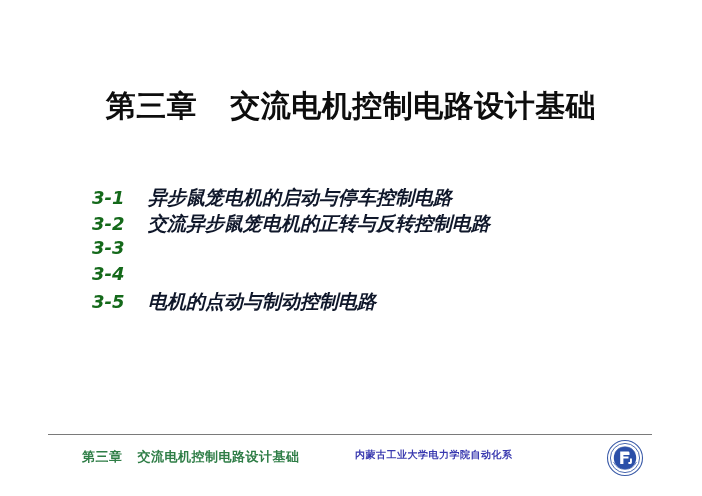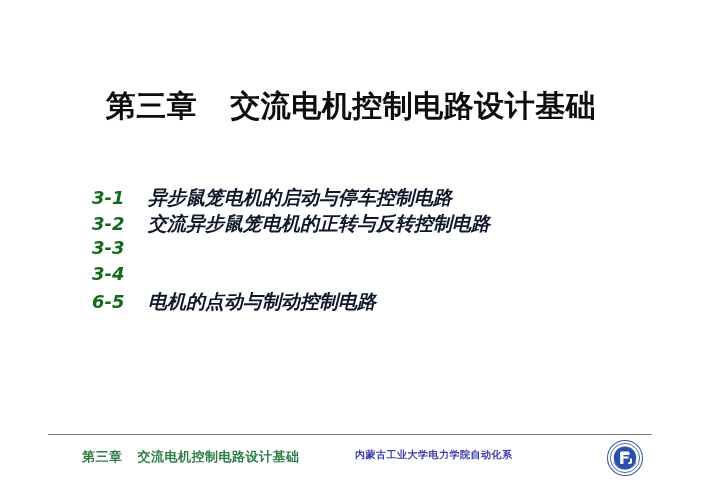--- a/index.html
+++ b/index.html
@@ -132,21 +132,21 @@
 
     <div class="toc-row">
       <span class="toc-num">3-3</span>
     </div>
 
     <div class="toc-row">
       <span class="toc-num">3-4</span>
     </div>
 
     <div class="toc-row">
-      <span class="toc-num">6-5</span>
+      <span class="toc-num">3-5</span>
       <span class="toc-text">电机的点动与制动控制电路</span>
     </div>
 
   </div>
 
   <div class="footer-rule"></div>
 
   <div class="footer-left">第三章   交流电机控制电路设计基础</div>
 
   <div class="footer-right">内蒙古工业大学电力学院自动化系</div>

